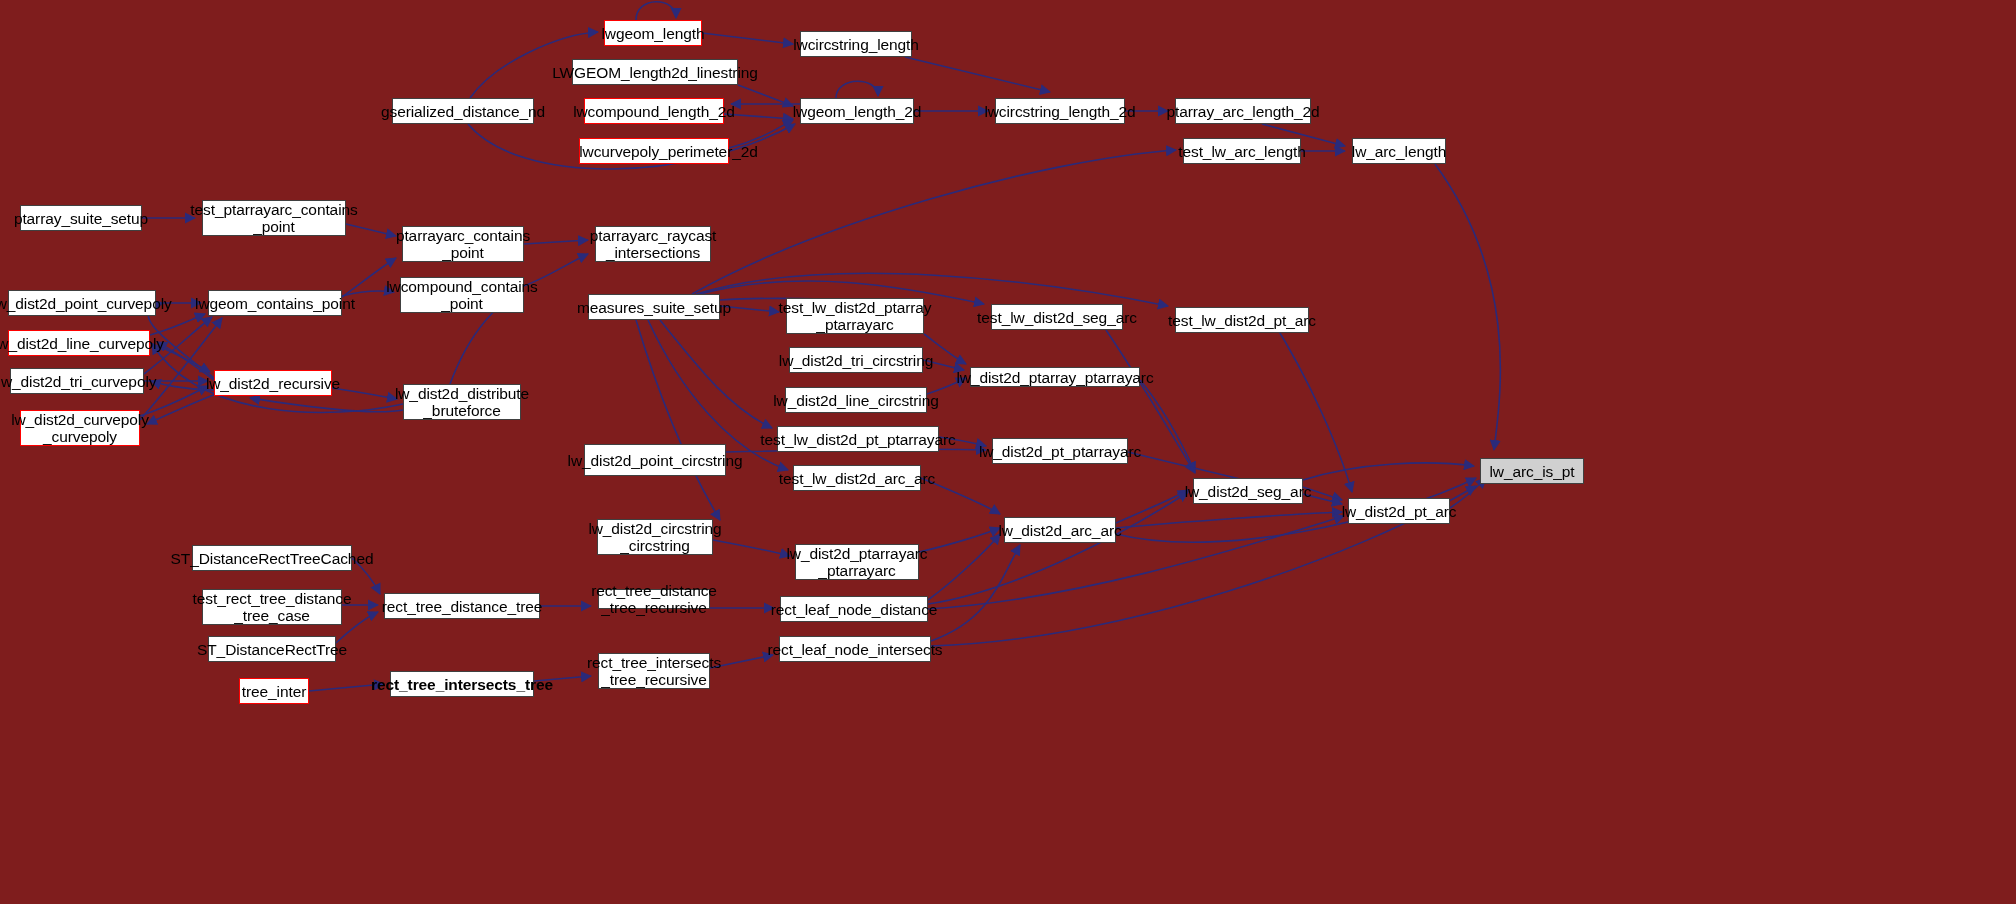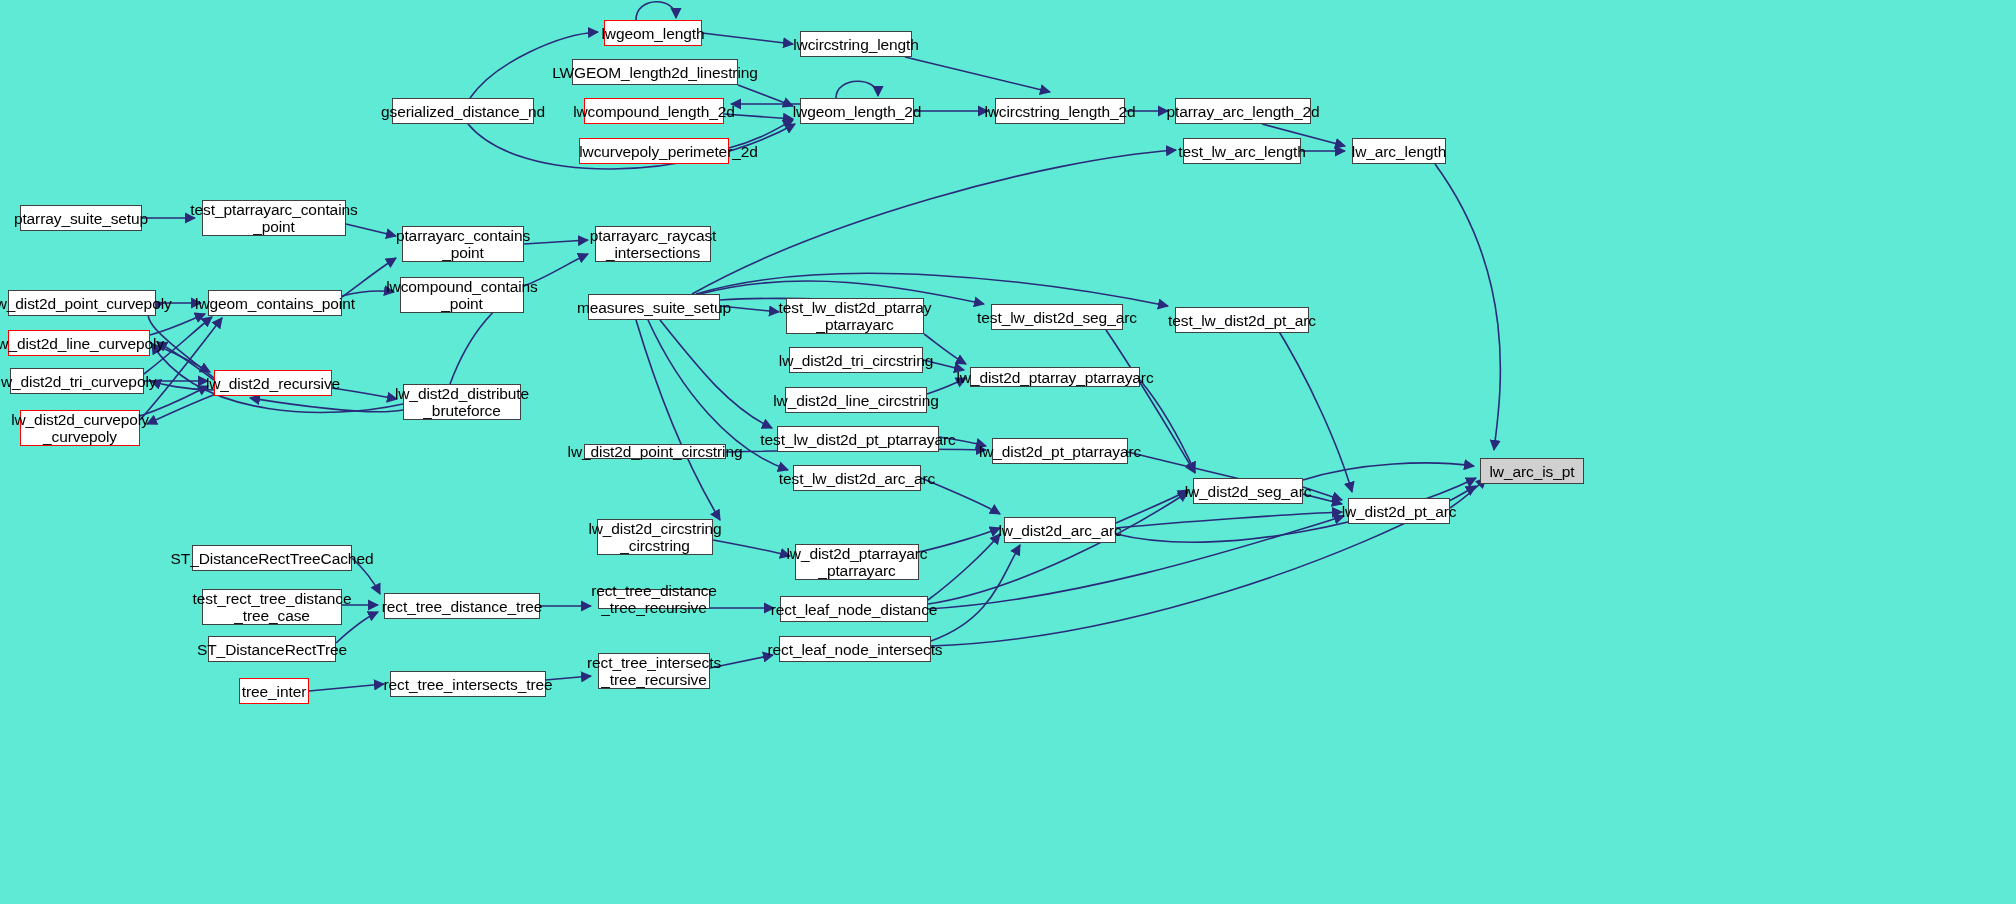--- a/index.html
+++ b/index.html
@@ -1,17 +1,17 @@
 <!DOCTYPE html>
 <html><head>
 <meta charset="utf-8">
 <style>
   html,body{margin:0;padding:0;background:#ffffff;}
   body{font-family:"Liberation Sans", sans-serif;}
-  #canvas{position:relative;width:2016px;height:904px;background:#5eead4;overflow:hidden;}
+  #canvas{position:relative;width:2016px;height:904px;background:#7f1d1d;overflow:hidden;}
   svg#edges{position:absolute;left:0;top:0;width:2016px;height:904px;pointer-events:none;}
   .node{
     position:absolute;
     box-sizing:border-box;
     background:#ffffff;
     border:1px solid #404040;
     display:flex;
     align-items:center;
     justify-content:center;
     text-align:center;
@@ -150,35 +150,35 @@
     <div class="node red" style="left: 214px; top: 370px; width: 118px; height: 26px;">lw_dist2d_recursive</div>
     <div class="node" style="left: 970px; top: 367px; width: 170px; height: 20px;">lw_dist2d_ptarray_ptarrayarc</div>
     <div class="node" style="left: 403px; top: 384px; width: 118px; height: 36px;">lw_dist2d_distribute
 _bruteforce</div>
     <div class="node" style="left: 785px; top: 387px; width: 142px; height: 26px;">lw_dist2d_line_circstring</div>
     <div class="node red" style="left: 20px; top: 410px; width: 120px; height: 36px;">lw_dist2d_curvepoly
 _curvepoly</div>
     <div class="node" style="left: 777px; top: 426px; width: 162px; height: 26px;">test_lw_dist2d_pt_ptarrayarc</div>
     <div class="node" style="left: 992px; top: 438px; width: 136px; height: 26px;">lw_dist2d_pt_ptarrayarc</div>
     <div class="node cur" style="left: 1480px; top: 458px; width: 104px; height: 26px;">lw_arc_is_pt</div>
-    <div class="node" style="left: 584px; top: 444px; width: 142px; height: 15px;">lw_dist2d_point_circstring</div>
+    <div class="node" style="left: 584px; top: 444px; width: 142px; height: 32px;">lw_dist2d_point_circstring</div>
     <div class="node" style="left: 793px; top: 465px; width: 128px; height: 26px;">test_lw_dist2d_arc_arc</div>
     <div class="node" style="left: 1193px; top: 478px; width: 110px; height: 26px;">lw_dist2d_seg_arc</div>
     <div class="node" style="left: 1348px; top: 498px; width: 102px; height: 26px;">lw_dist2d_pt_arc</div>
     <div class="node" style="left: 1004px; top: 517px; width: 112px; height: 26px;">lw_dist2d_arc_arc</div>
     <div class="node" style="left: 597px; top: 519px; width: 116px; height: 36px;">lw_dist2d_circstring
 _circstring</div>
     <div class="node" style="left: 192px; top: 545px; width: 160px; height: 26px;">ST_DistanceRectTreeCached</div>
     <div class="node" style="left: 795px; top: 544px; width: 124px; height: 36px;">lw_dist2d_ptarrayarc
 _ptarrayarc</div>
     <div class="node" style="left: 202px; top: 589px; width: 140px; height: 36px;">test_rect_tree_distance
 _tree_case</div>
     <div class="node" style="left: 384px; top: 593px; width: 156px; height: 26px;">rect_tree_distance_tree</div>
     <div class="node" style="left: 598px; top: 589px; width: 112px; height: 20px;">rect_tree_distance
 _tree_recursive</div>
     <div class="node" style="left: 780px; top: 596px; width: 148px; height: 26px;">rect_leaf_node_distance</div>
     <div class="node" style="left: 208px; top: 636px; width: 128px; height: 26px;">ST_DistanceRectTree</div>
     <div class="node" style="left: 779px; top: 636px; width: 152px; height: 26px;">rect_leaf_node_intersects</div>
     <div class="node red" style="left: 239px; top: 678px; width: 70px; height: 26px;">tree_inter</div>
-    <div class="node" style="left: 390px; top: 671px; width: 156px; height: 26px;">rect_tree_intersects_tree</div>
+    <div class="node" style="left: 390px; top: 671px; width: 144px; height: 26px; font-weight: bold;">rect_tree_intersects_tree</div>
     <div class="node" style="left: 598px; top: 653px; width: 112px; height: 36px;">rect_tree_intersects
 _tree_recursive</div>
   </div>
 
 </body></html>

